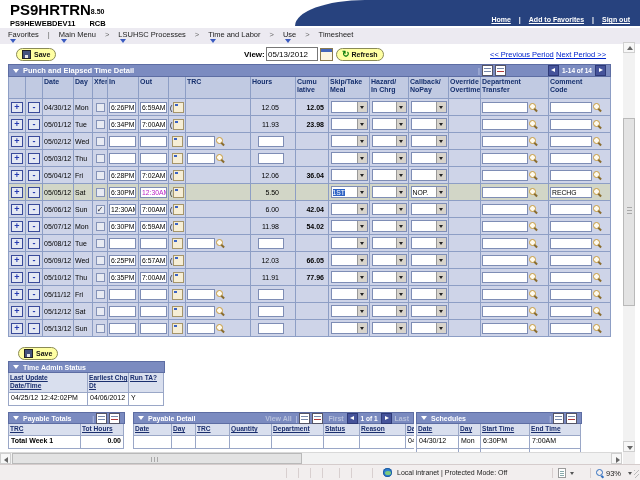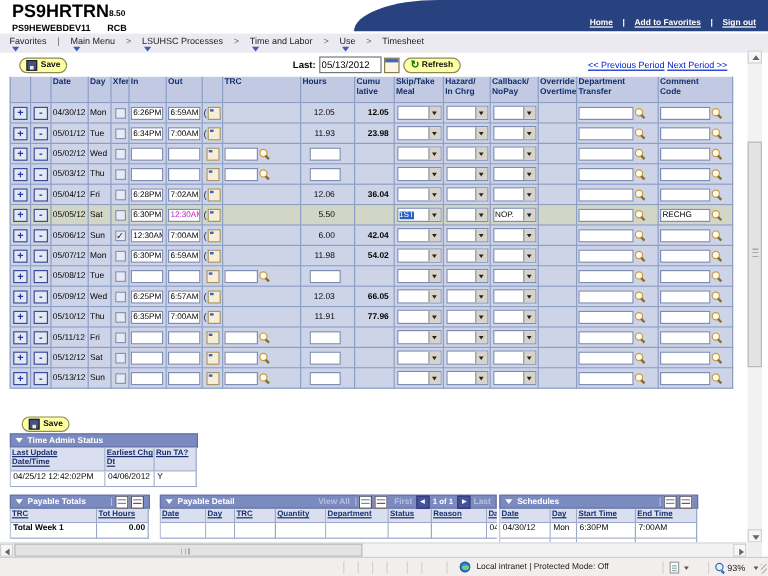--- a/index.html
+++ b/index.html
@@ -153,31 +153,42 @@
   </div>
 
   <div id="breadcrumb">
     <span class="crumb"><span>Favorites</span><span class="tri"></span></span><span class="csep">|</span><span class="crumb"><span>Main Menu</span><span class="tri"></span></span><span class="csep">&gt;</span><span class="crumb"><span>LSUHSC Processes</span><span class="tri"></span></span><span class="csep">&gt;</span><span class="crumb"><span>Time and Labor</span><span class="tri"></span></span><span class="csep">&gt;</span><span class="crumb"><span>Use</span><span class="tri"></span></span><span class="csep">&gt;</span><span class="crumb"><span>Timesheet</span></span>
   </div>
 
   <div id="save1" class="pill">
       <span class="disk-ic"></span>
       <span>Save</span>
     </div>
-  <span id="date-label">Last:</span>
+  <span id="date-label">View:</span>
   <input id="date-input" readonly="" value="05/13/2012" style="">
   <span id="cal-ic"></span>
   <div id="refresh" class="pill">
       <span class="refresh-ic"></span>
       <span>Refresh</span>
     </div>
   <a id="prev-link">&lt;&lt; Previous Period</a>
   <a id="next-link">Next Period &gt;&gt;</a>
 
   <div id="punch">
+    <div class="sechdr">
+      <span class="tri-w"></span>
+      <span>Punch and Elapsed Time Detail</span>
+      <span class="shpipe">|</span>
+      <span class="ghdr-ic"></span>
+      <span class="ghdr-ic dl"></span>
+      <span class="gap"></span>
+      <span class="navbtn navl"></span>
+      <span class="cnt">1-14 of 14</span>
+      <span class="navbtn navr"></span>
+    </div>
     <div id="punch-hdr">
         <div class="hc" style="width: 17px;"></div>
         <div class="hc" style="width: 17px;"></div>
         <div class="hc" style="width: 31px;">
           <div>Date</div>
         </div>
         <div class="hc" style="width: 19px;">
           <div>Day</div>
         </div>
         <div class="hc" style="width: 15px;">

